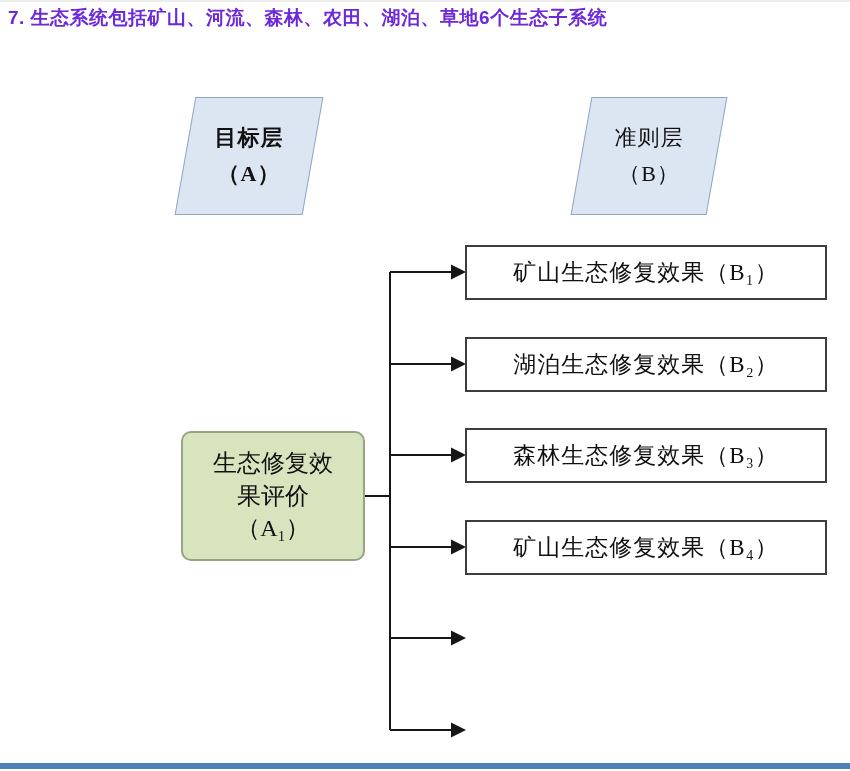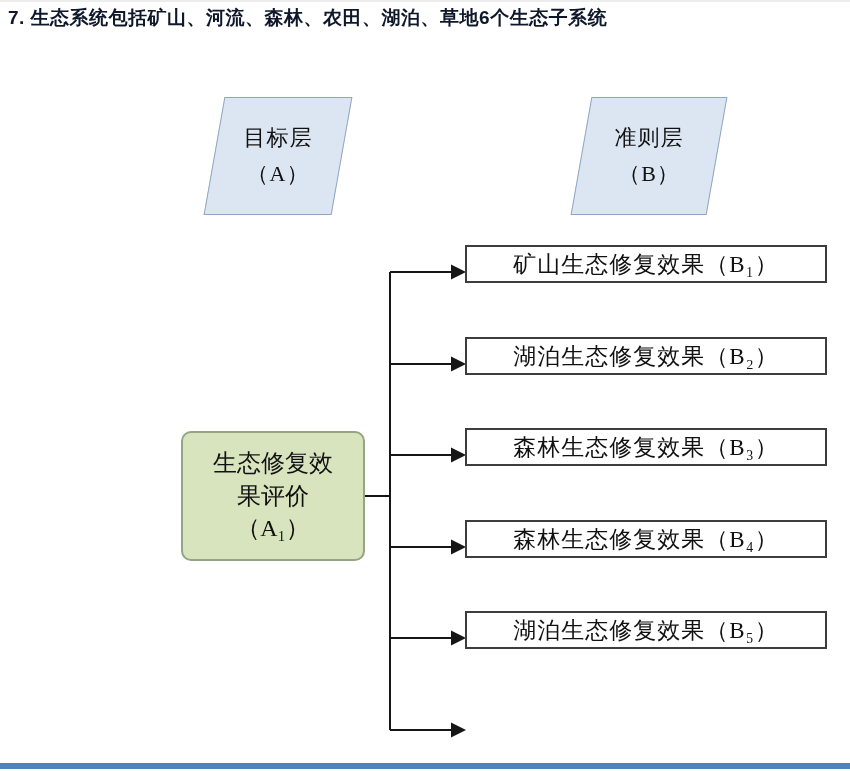--- a/index.html
+++ b/index.html
@@ -12,21 +12,21 @@
   }
   .page { position: absolute; inset: 0; background: #fff; }
 
   .top-rule {
     position: absolute; left: 0; right: 0; top: 0; height: 2px;
     background: #ededed;
   }
 
   .title {
     position: absolute; left: 8px; top: 5px;
-    font-size: 19px; font-weight: bold; color: #0f172a;
+    font-size: 19px; font-weight: bold; color: #6d28d9;
     letter-spacing: 0.5px; white-space: nowrap;
   }
 
   .diagram {
     position: absolute; inset: 0;
     font-family: "Liberation Serif", "DejaVu Serif", serif;
     color: #111;
   }
 
   .connectors { position: absolute; left: 0; top: 0; width: 850px; height: 771px; }
@@ -41,35 +41,35 @@
   .para-bg {
     position: absolute; left: 11px; right: 11px; top: 0; bottom: 0;
     transform: skewX(-10deg);
     background: var(--layer-fill, #dce6f2);
     border: 1px solid var(--layer-border, #8fa6c4);
   }
   .para-label {
     position: relative; font-size: 22px; line-height: 1.65;
     white-space: pre-line; letter-spacing: 1px;
   }
-  .para-a { left: 203px; top: 97px; }
+  .para-a { left: 174px; top: 97px; font-weight: bold; }
   .para-b { left: 570px; top: 97px; width: 158px; }
 
   .goal-node {
     position: absolute; left: 181px; top: 431px; width: 184px; height: 130px;
     background: var(--goal-fill, #d8e4be);
     border: 2px solid var(--goal-border, #94a583);
     border-radius: 10px;
     display: flex; align-items: center; justify-content: center;
     text-align: center;
   }
   .goal-label { font-size: 24px; line-height: 1.35; white-space: pre-line; }
 
   .criteria-box {
-    position: absolute; left: 465px; width: 362px; height: 38px;
+    position: absolute; left: 465px; width: 362px; height: 55px;
     background: #ffffff;
     border: 2px solid var(--box-border, #3d3d3d);
     display: flex; align-items: center; justify-content: center;
     font-size: 23px; letter-spacing: 1px; white-space: nowrap;
   }
 
   .bottom-bar {
     position: absolute; left: 0; right: 0; bottom: 2px; height: 6px;
     background: var(--bottom-bar, #4f81bd);
   }
@@ -129,23 +129,20 @@
     <div class="criteria-box" style="top:245px">
       <span>矿山生态修复效果（B₁）</span>
     </div>
     <div class="criteria-box" style="top:337px">
       <span>湖泊生态修复效果（B₂）</span>
     </div>
     <div class="criteria-box" style="top:428px">
       <span>森林生态修复效果（B₃）</span>
     </div>
     <div class="criteria-box" style="top:520px">
-      <span>森林生态修复效果（B₄）</span>
-    </div>
-    <div class="criteria-box" style="top:611px">
-      <span>湖泊生态修复效果（B₅）</span>
+      <span>矿山生态修复效果（B₄）</span>
     </div>
 
   </div>
 
   <div class="bottom-bar"></div>
 
 </div>
 
 </body></html>

